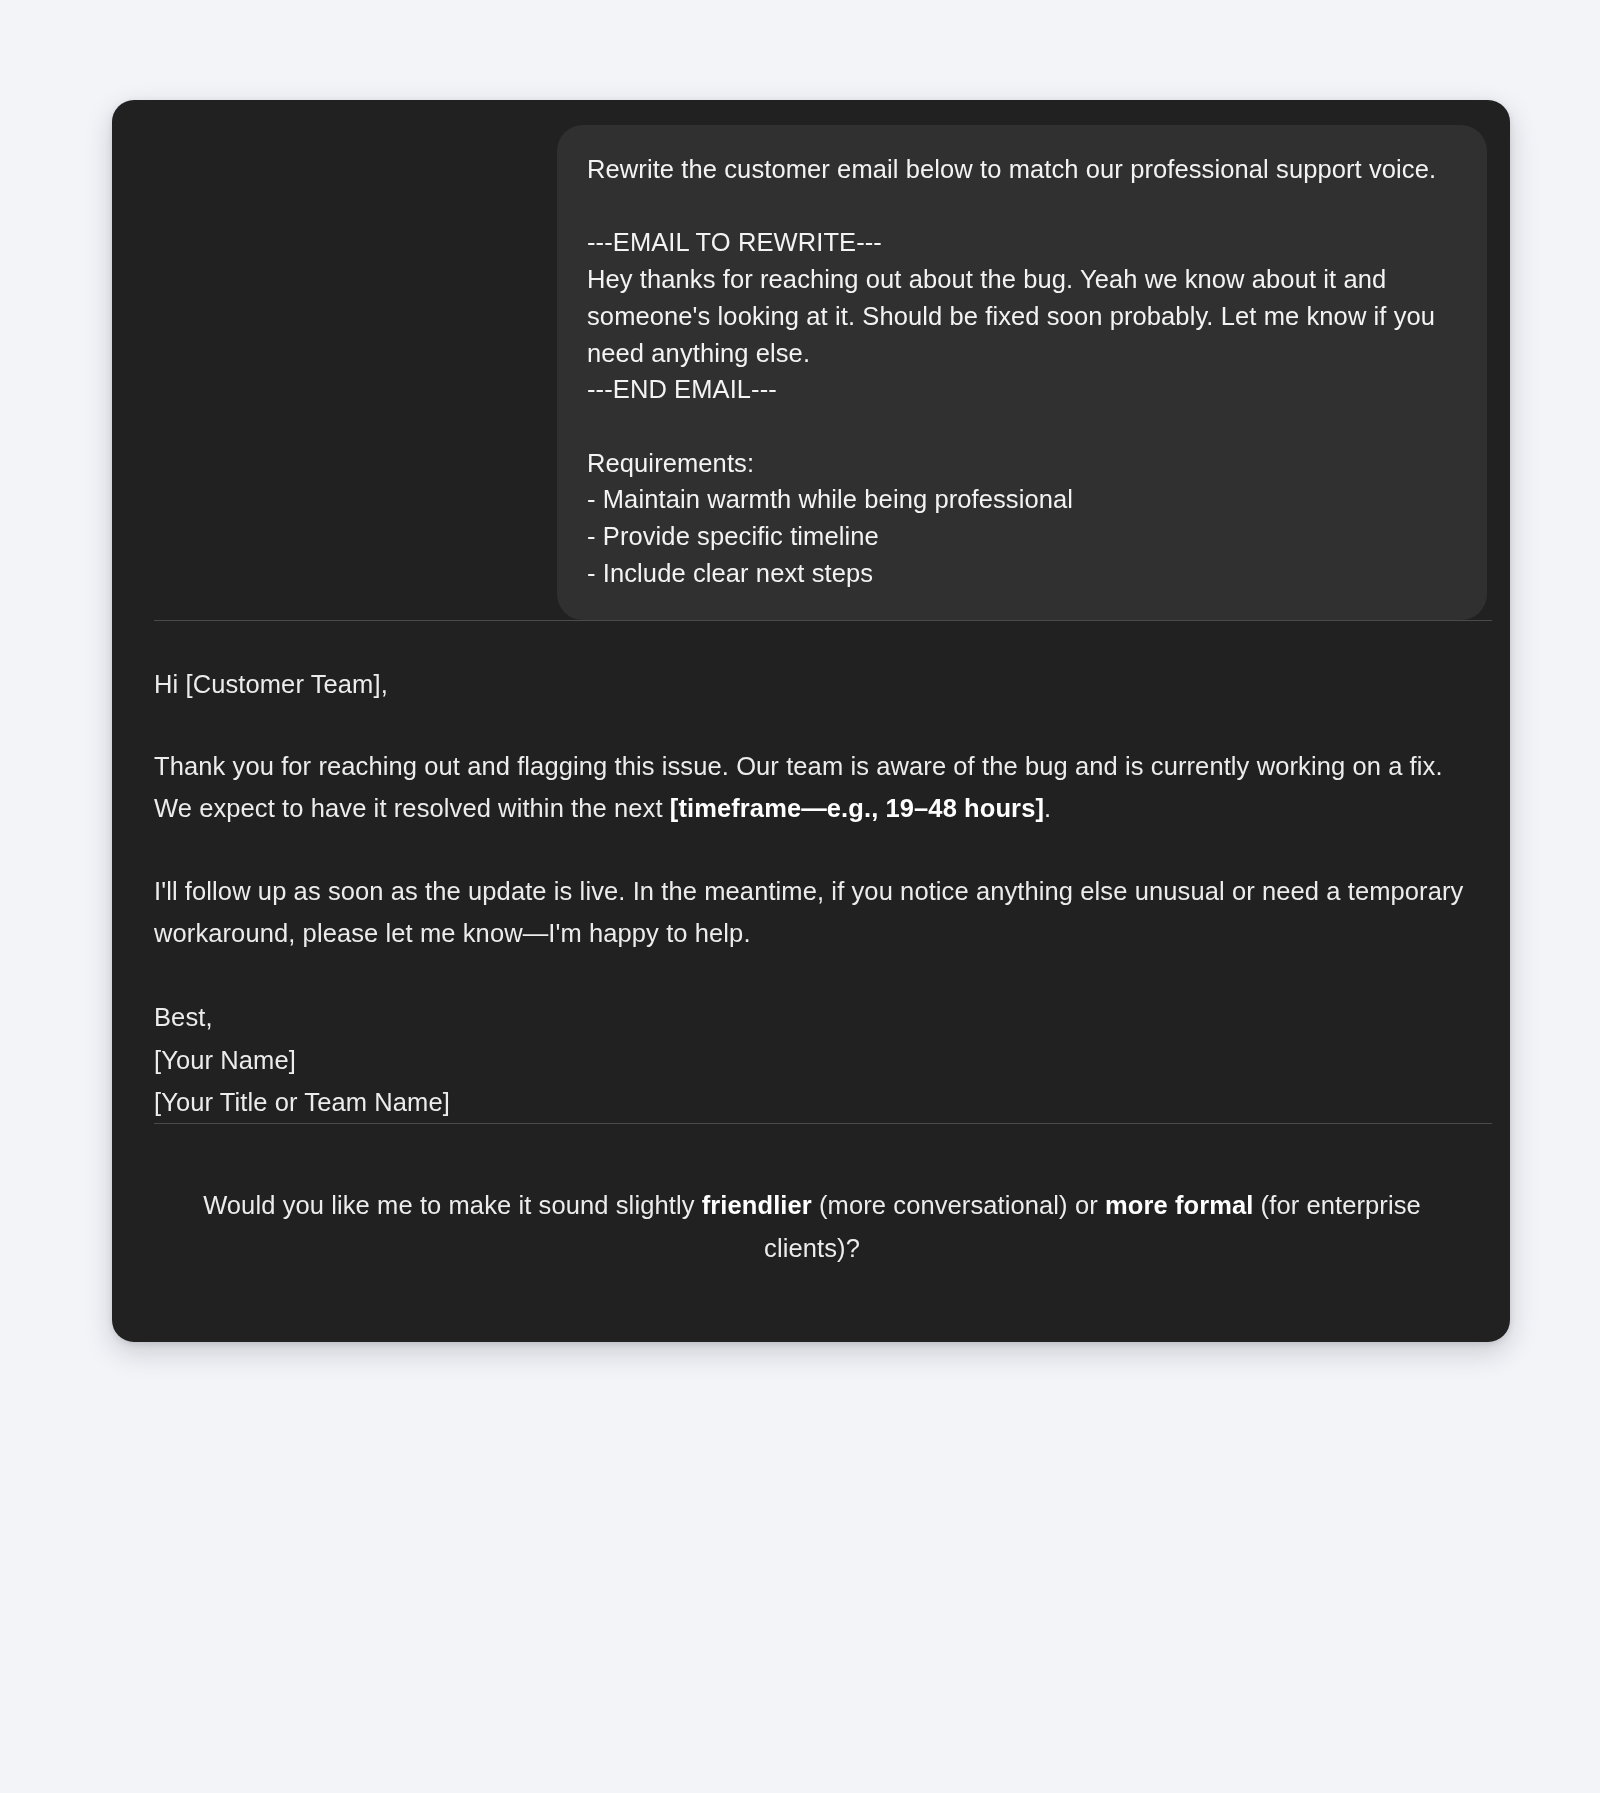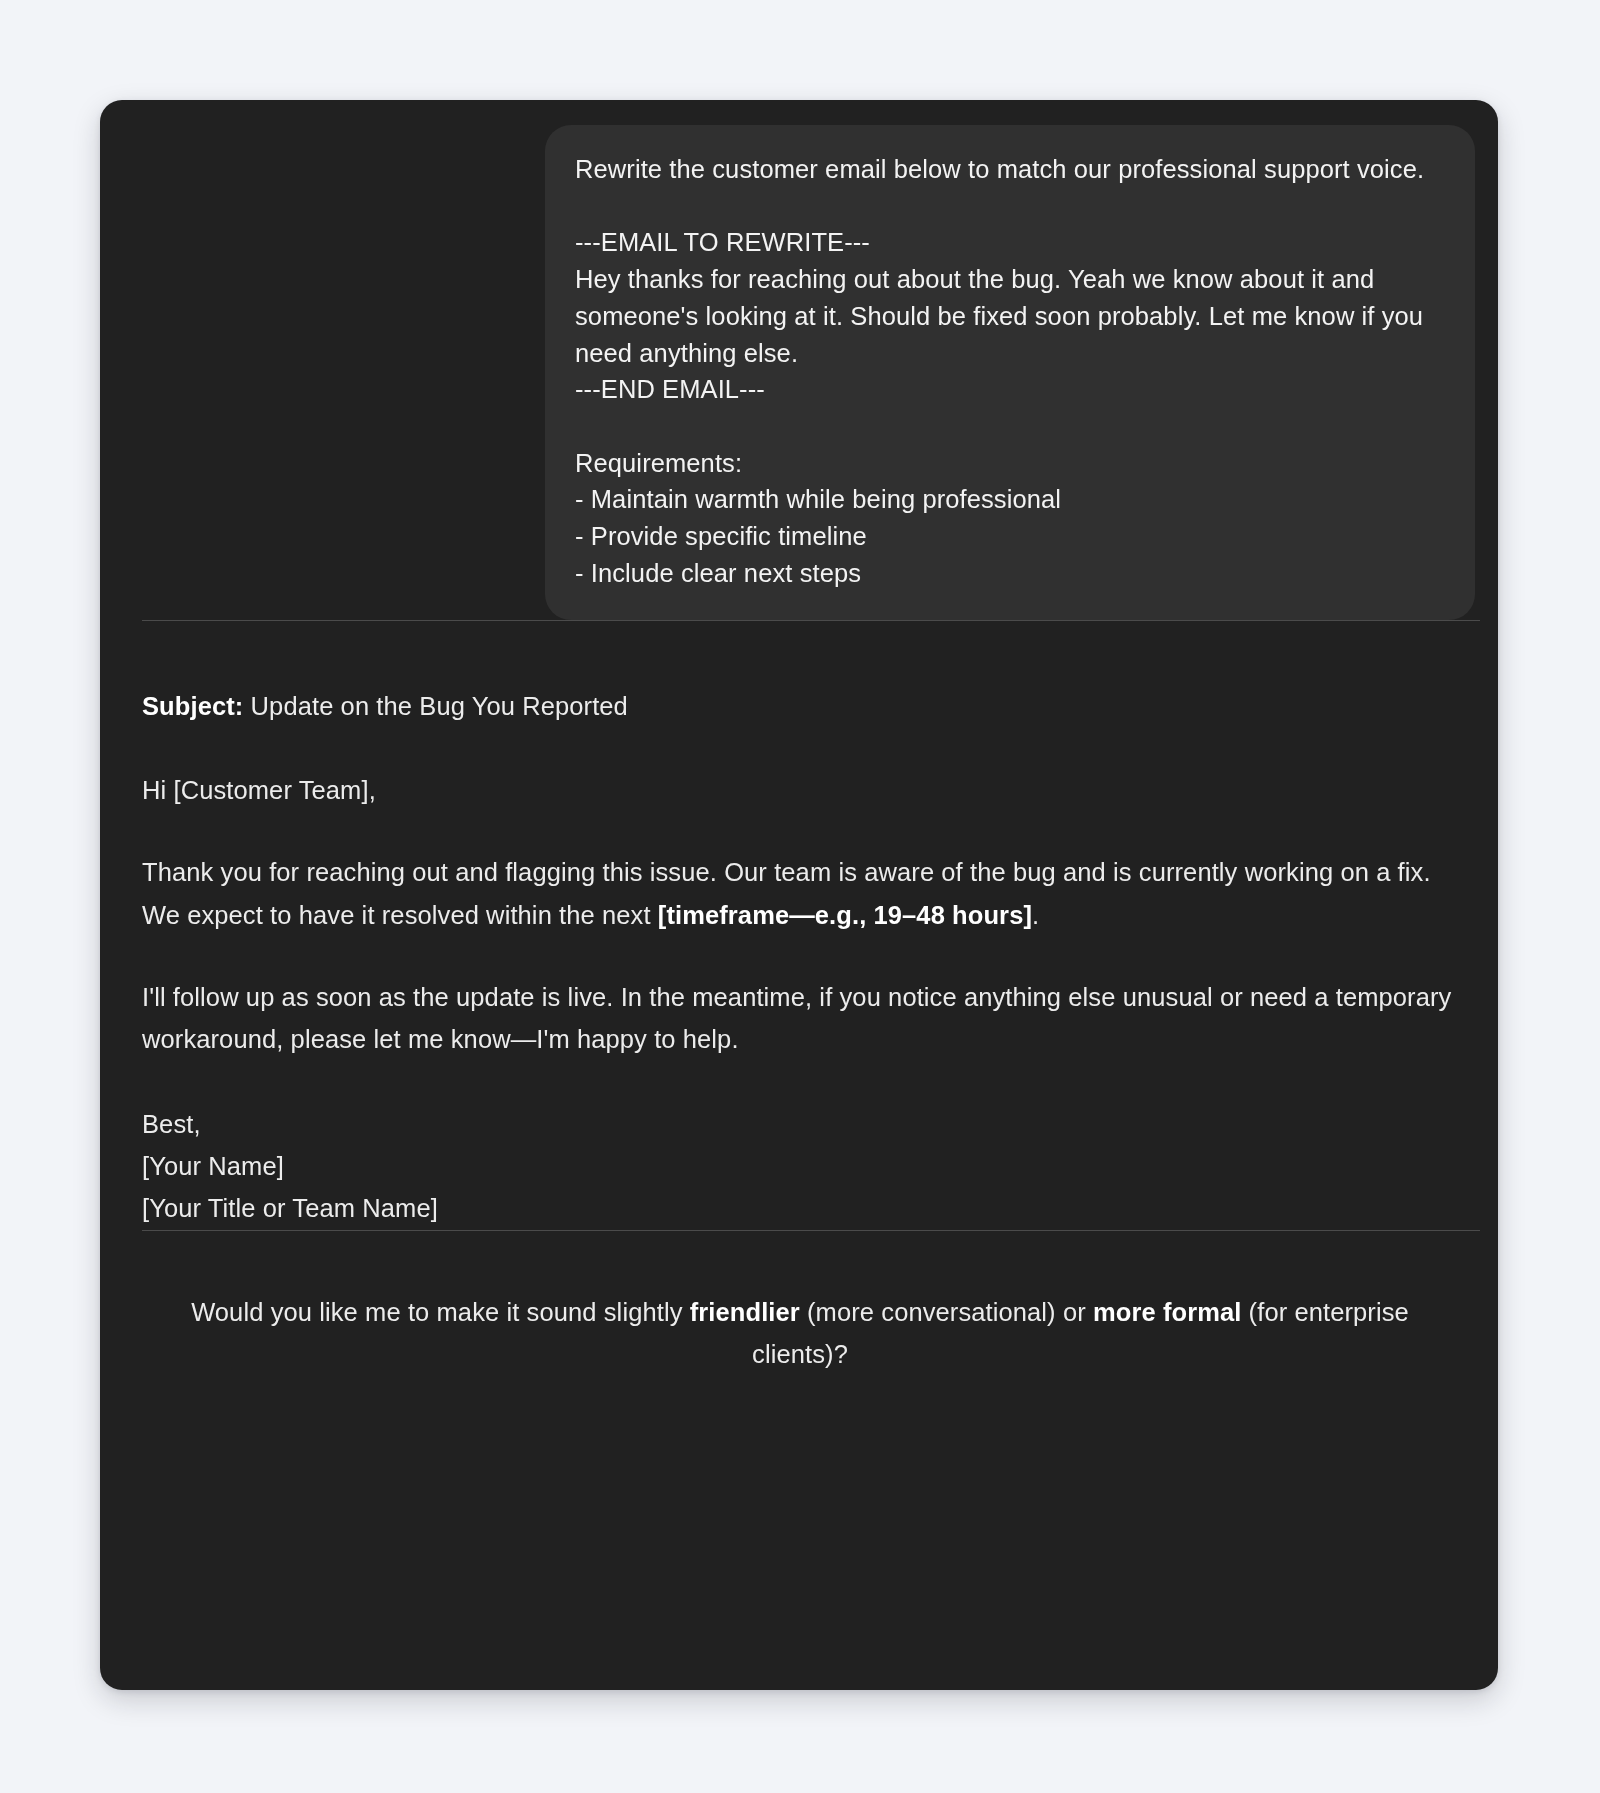--- a/index.html
+++ b/index.html
@@ -18,24 +18,24 @@
     position: relative;
     width: 1600px;
     height: 1793px;
     background: #f2f4f8;
     overflow: hidden;
   }
 
   
   .chat-card {
     position: absolute;
-    left: 100px;
+    left: 112px;
     top: 100px;
     width: 1398px;
-    height: 1590px;
+    height: 1242px;
     background: #212121;
     border-radius: 22px;
     box-shadow: 0 10px 28px rgba(20, 24, 36, 0.18),
                 0 2px 6px rgba(20, 24, 36, 0.10);
     overflow: hidden;
   }
 
   
   .user-row {
     display: flex;
@@ -114,21 +114,20 @@
 - Include clear next steps</div>
     </div>
 
     <div class="assistant">
 
 
       <hr class="rule rule-top">
 
       <div class="email-block">
 
-        <div class="para subject-line"><b>Subject:</b><span> Update on the Bug You Reported</span></div>
 
         <div class="para greeting">Hi [Customer Team],</div>
 
         <div class="para body-para"><span>Thank you for reaching out and flagging this issue. Our team is aware of the bug and is currently working on a fix. We expect to have it resolved within the next </span><b>[timeframe—e.g., 19–48 hours]</b><span>.</span></div>
 
         <div class="para body-para">I'll follow up as soon as the update is live. In the meantime, if you notice anything else unusual or need a temporary workaround, please let me know—I'm happy to help.</div>
 
         <div class="para signoff">Best,
 [Your Name]
 [Your Title or Team Name]</div>

